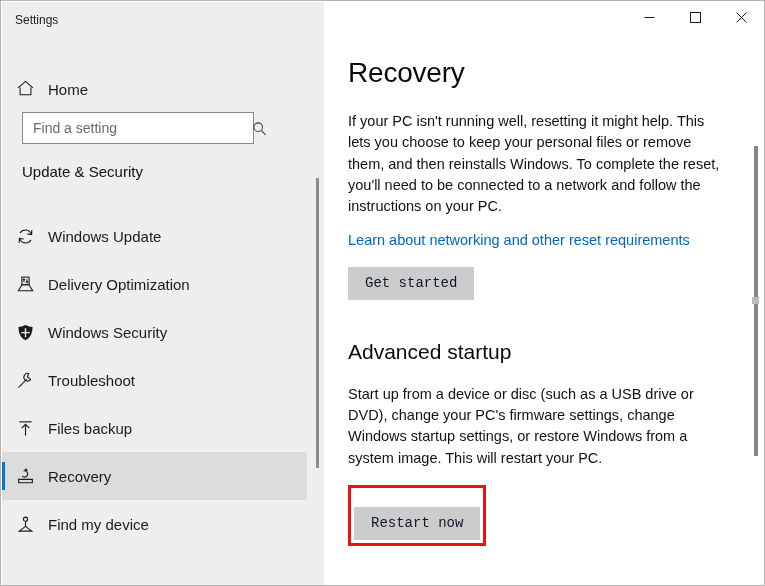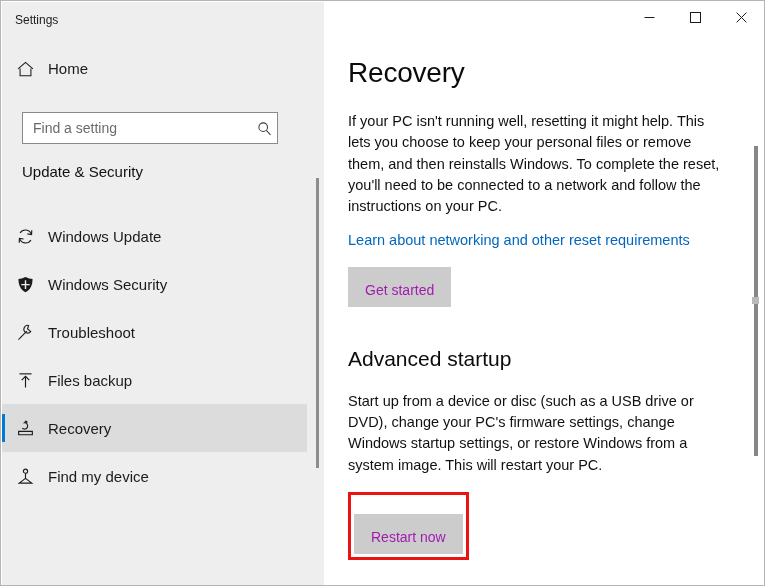--- a/index.html
+++ b/index.html
@@ -68,42 +68,42 @@
     overflow: hidden;
   }
 
   #home-row {
     position: absolute;
     left: 0;
     top: 58px;
     width: 300px;
     height: 38px;
     display: flex;
-    align-items: flex-start;
+    align-items: flex-end;
     cursor: default;
   }
   .nav-icon {
     width: 46px;
     min-width: 46px;
     display: flex;
     align-items: center;
     justify-content: center;
     color: #1b1b1b;
   }
   .nav-label {
     font-size: 15px;
     color: #1b1b1b;
     white-space: nowrap;
   }
 
   #search-wrap {
     position: absolute;
     left: 20px;
     top: 110px;
-    width: 256px;
+    width: 232px;
     height: 32px;
     border: 1px solid #8a8a8a;
     background: #ffffff;
     display: flex;
     align-items: center;
     gap: 32px;
   }
   #search-input {
     flex: 1;
     border: none;
@@ -203,26 +203,26 @@
     font-size: 14.5px;
     color: #0067c0;
     text-decoration: none;
     margin-top: 14px;
     cursor: default;
   }
 
   .gray-button {
     display: inline-block;
     margin-top: 18px;
-    padding: 14px 16px 8px;
+    padding: 7px 16px 8px;
     background: #cccccc;
     border: 1px solid #cccccc;
-    font-family: Liberation Sans, sans-serif;
+    font-family: Liberation Mono, monospace;
     font-size: 14px;
-    color: #a21caf;
+    color: #0f172a;
     cursor: default;
   }
 
   .section-heading {
     font-size: 21px;
     font-weight: normal;
     color: #0b0b0b;
     margin-top: 40px;
     margin-bottom: 20px;
   }
@@ -333,20 +333,31 @@
           <svg width="19" height="19" viewBox="0 0 20 20" fill="none" stroke="#1b1b1b" stroke-width="1.2">
             <path d="M16.2 7.6 A6.6 6.6 0 0 0 4.3 6.3"></path>
             <path d="M3.8 12.3 A6.6 6.6 0 0 0 15.7 13.6"></path>
             <path d="M16.6 3.4 L16.4 7.9 L12.0 7.3"></path>
             <path d="M3.4 16.5 L3.6 12.0 L8.0 12.6"></path>
           </svg>
         </span>
         <span class="nav-label">Windows Update</span>
       </div>
 
+      <div class="nav-item">
+        <span class="nav-icon">
+          <svg width="19" height="19" viewBox="0 0 20 20" fill="none" stroke="#1b1b1b" stroke-width="1.15">
+            <rect x="6.2" y="2.2" width="7.6" height="8.0"></rect>
+            <path d="M8.4 7.6 L8.4 4.0 M8.4 4.0 L7.3 5.2 M8.4 4.0 L9.5 5.2"></path>
+            <path d="M11.6 4.6 L11.6 8.2 M11.6 8.2 L10.5 7.0 M11.6 8.2 L12.7 7.0"></path>
+            <path d="M2.4 16.6 L6.4 10.2 L13.6 10.2 L17.6 16.6 Z"></path>
+          </svg>
+        </span>
+        <span class="nav-label">Delivery Optimization</span>
+      </div>
 
       <div class="nav-item">
         <span class="nav-icon">
           <svg width="19" height="19" viewBox="0 0 20 20">
             <path d="M10 2.0 C7.4 3.4 4.6 4.0 2.6 4.2 C2.6 10.8 4.8 15.6 10 18.2 C15.2 15.6 17.4 10.8 17.4 4.2 C15.4 4.0 12.6 3.4 10 2.0 Z" fill="#1b1b1b"></path>
             <path d="M10 5.4 L10 14.8 M5.6 10.1 L14.4 10.1" stroke="#eeeeee" stroke-width="1.5"></path>
           </svg>
         </span>
         <span class="nav-label">Windows Security</span>
       </div>

